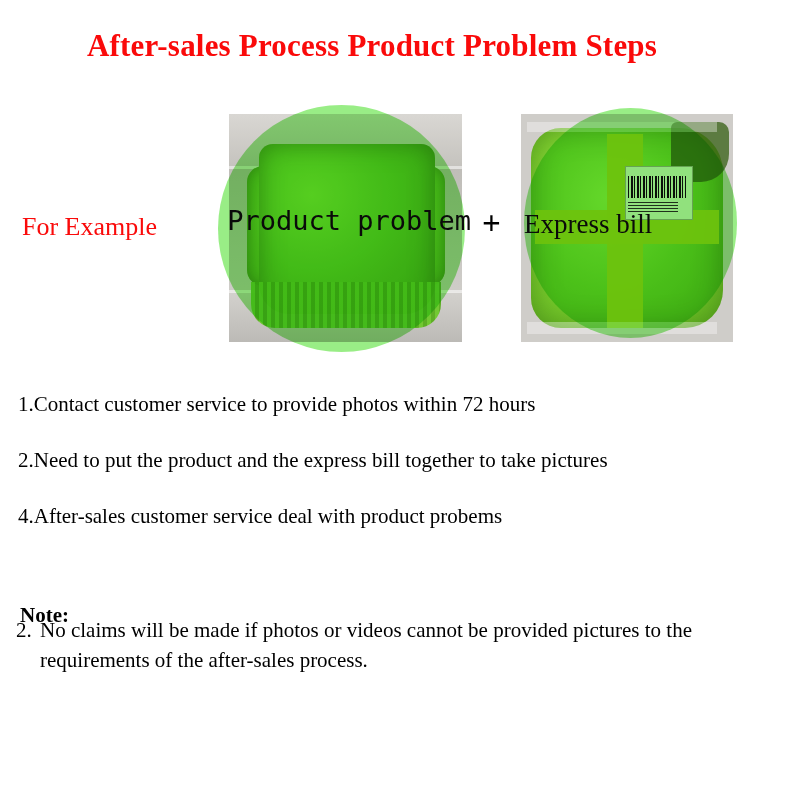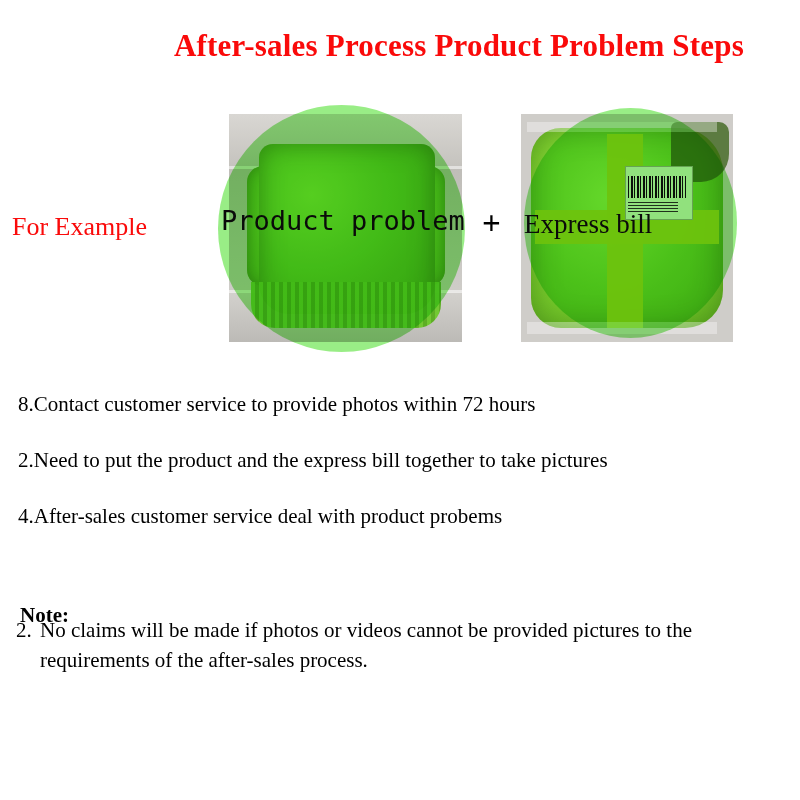--- a/index.html
+++ b/index.html
@@ -22,40 +22,40 @@
     width: 800px;
     height: 800px;
   }
 
   
   #title {
     position: absolute;
     left: 0;
     top: 28px;
     width: 744px;
-    text-align: right;
+    text-align: center;
     font-family: "Liberation Serif", serif;
     font-weight: bold;
     font-size: 31px;
     color: #fa0a0a;
     letter-spacing: 0.2px;
   }
 
   
   #example-row {
     position: absolute;
     left: 0;
     top: 105px;
     width: 800px;
     height: 250px;
   }
 
   #for-example-label {
     position: absolute;
-    left: 12px;
+    left: 22px;
     top: 107px;
     font-family: "Liberation Serif", serif;
     font-size: 26px;
     color: #fa0a0a;
     white-space: nowrap;
   }
 
   
   #photo-product {
     position: absolute;
@@ -210,21 +210,21 @@
     position: absolute;
     background: rgba(255,255,255,0.35);
   }
 
   
   #caption-product {
     position: absolute;
     left: 221px;
     top: 100px;
     width: 250px;
-    text-align: left;
+    text-align: right;
     font-family: "DejaVu Sans Mono", monospace;
     font-size: 27px;
     color: #0a0a0a;
     white-space: nowrap;
   }
   #plus-sign {
     position: absolute;
     left: 482px;
     top: 100px;
     font-family: "Liberation Serif", serif;
@@ -328,21 +328,21 @@
 
     <div class="green-circle" id="circle-product"></div>
     <div class="green-circle" id="circle-bill"></div>
 
     <div id="caption-product">Product problem</div>
     <div id="plus-sign">+</div>
     <div id="caption-bill">Express bill</div>
   </div>
 
   <div id="steps">
-    <div class="step-line">8.Contact customer service to provide photos within 72 hours</div>
+    <div class="step-line">1.Contact customer service to provide photos within 72 hours</div>
     <div class="step-line">2.Need to put the product and the express bill together to take pictures</div>
     <div class="step-line">4.After-sales customer service deal with product probems</div>
   </div>
 
   <div id="note-heading">Note:</div>
 
   <div id="note-list">
     <div class="note-item">
       <span class="num">2.</span><span>No claims will be made if photos or videos cannot be provided pictures to the requirements of the after-sales process.</span>
     </div>

